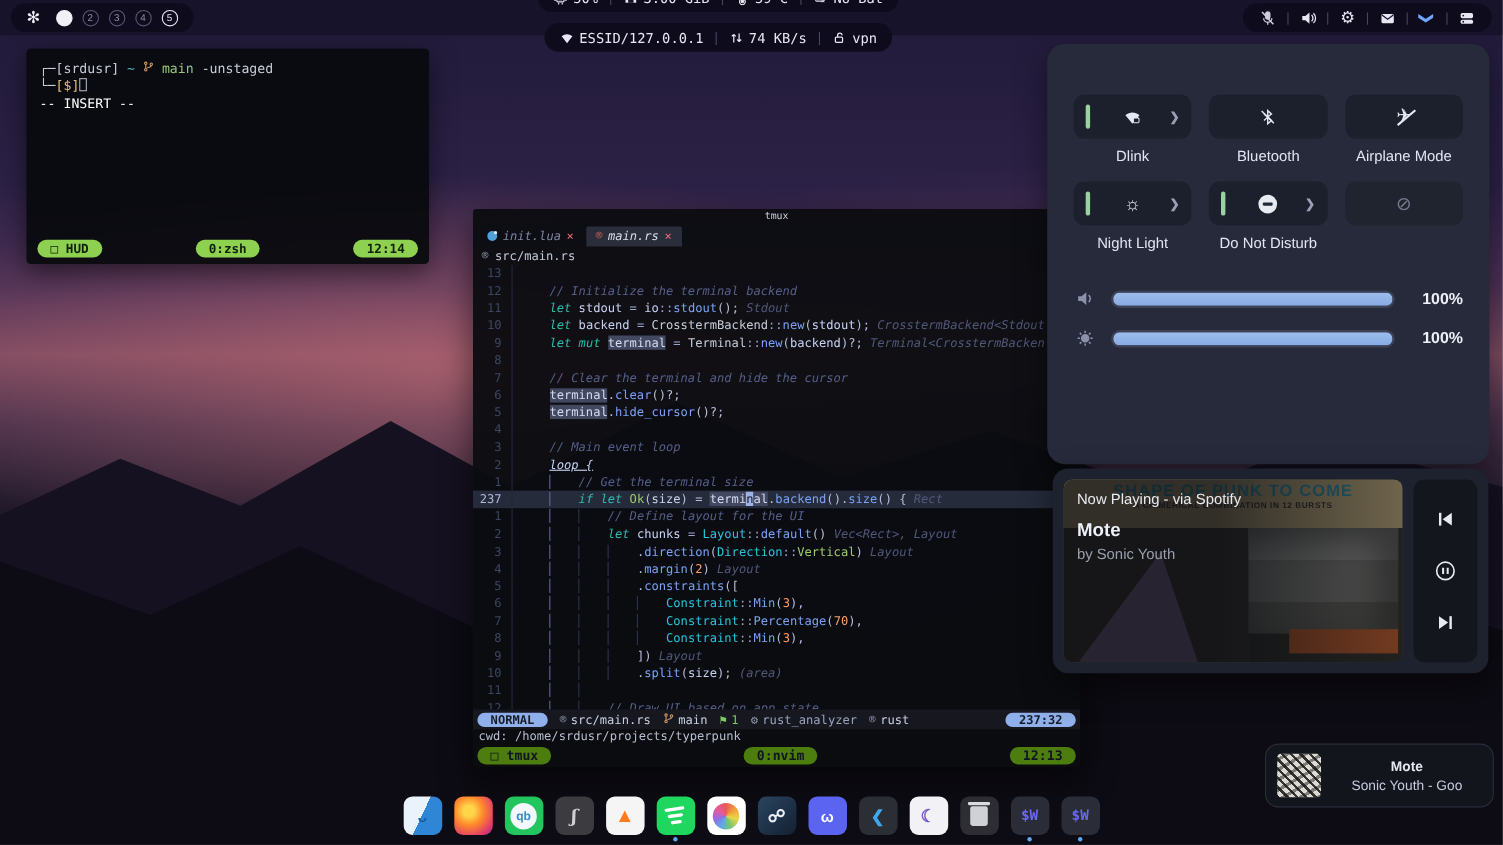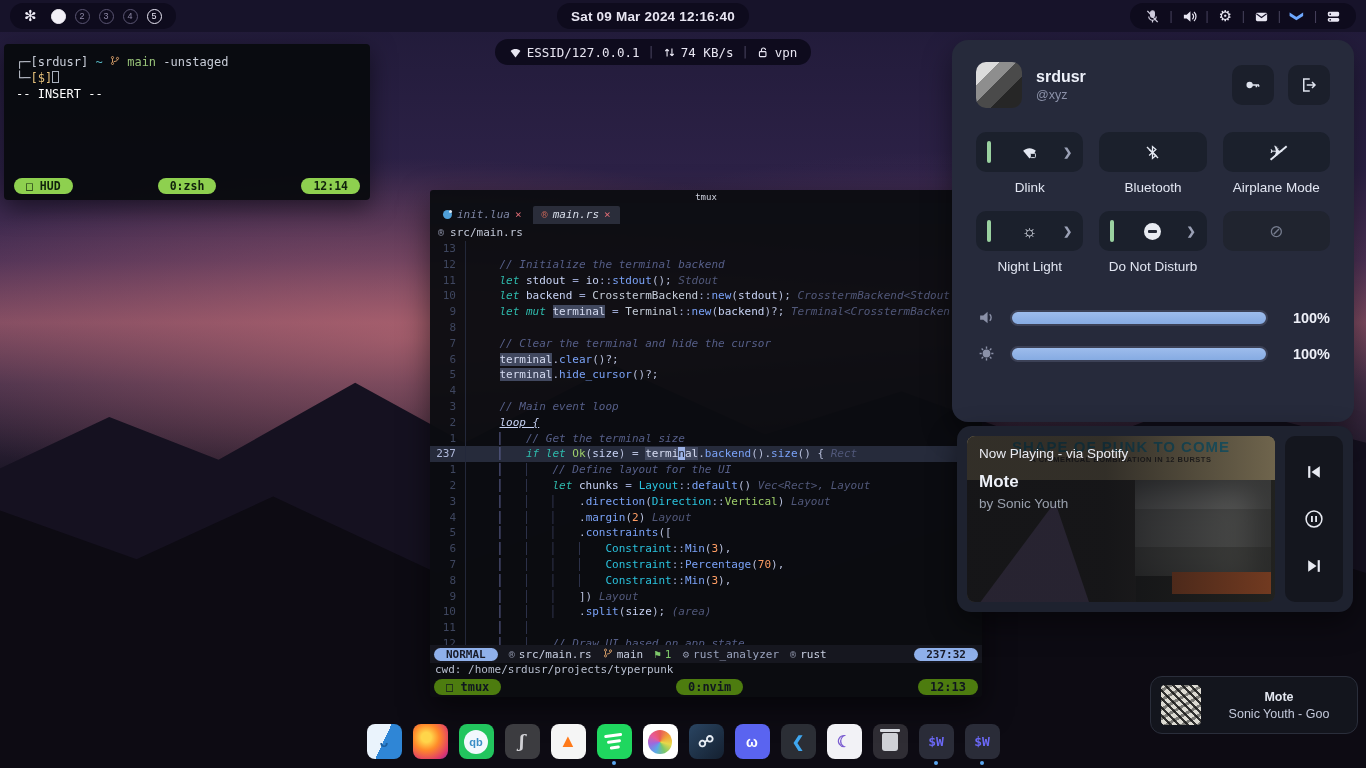--- a/index.html
+++ b/index.html
@@ -33,21 +33,21 @@
   .ws-dot.focused { border-color:#e9e6f4; color:#e9e6f4; }
   .logo-glyph { color:#f0eef8; font-size:15px; margin-right:6px; }
   .clock { font-weight:bold; font-size:13.5px; letter-spacing:.2px; }
   .tray-ic { display:inline-flex; align-items:center; justify-content:center; width:17px; height:17px; }
   .tray-ic svg { width:15px; height:15px; }
   .chev-down { color:#6ea8fe; font-weight:bold; transform:rotate(90deg); display:inline-block; font-size:13px; }
   .stat-item { display:flex; align-items:center; gap:5px; }
   .stat-item svg { width:13px; height:13px; }
 
   
-  .hud-win { position:absolute; left:4px; top:44px; width:366px; height:156px;
+  .hud-win { position:absolute; left:24px; top:44px; width:366px; height:196px;
     background:rgba(8,10,13,.93); border-radius:4px; padding:10px 12px;
     box-shadow:0 8px 24px rgba(0,0,0,.5); }
   .hud-line { font-size:12px; line-height:16px; white-space:pre; color:#abb2bf; }
   .c-cyan { color:#56b6c2; } .c-green { color:#98c379; } .c-orange { color:#d19a66; }
   .c-yellow { color:#e5c07b; } .c-dim { color:#ffffff; } .c-fg { color:#c8cdd8; }
   .hud-cursor { display:inline-block; width:7px; height:12px; border:1px solid #aab1be; vertical-align:-1px; }
   .hud-status { position:absolute; left:10px; right:10px; bottom:6px; display:flex;
     justify-content:space-between; align-items:center; }
   .pill-green { background:#8ed04f; color:#10210c; border-radius:9px; font-size:11.5px;
     padding:1px 12px; font-weight:bold; }
@@ -244,23 +244,20 @@
         </span>
       <span class="bar-sep">|</span>
       <span class="stat-item">
         <svg viewBox="0 0 18 16" fill="none" stroke="#e8e6f2" stroke-width="1.3">
             <rect x="2" y="4.5" width="11" height="7" rx="1.5"></rect>
             <path d="M14.5 7v2.5M10 10.5l2.5 2.5M12.5 10.5L10 13" stroke-width="1.2"></path>
           </svg>
         <span>No Bat</span>
         </span>
     </div>
-    <div class="bar-group">
-      <span class="clock">Sat 09 Mar 2024 12:16:40</span>
-    </div>
     <div class="bar-group mono" style="font-size:12.5px;">
       <span class="stat-item">
         <svg viewBox="0 0 16 16" fill="#e8e6f2">
             <path d="M2 6c3.5-3 8.5-3 12 0l-6 8z"></path>
           </svg>
         <span>ESSID/127.0.0.1</span>
         </span>
       <span class="bar-sep">|</span>
       <span class="stat-item">
         <svg viewBox="0 0 16 16" fill="none" stroke="#e8e6f2" stroke-width="1.4">
@@ -417,40 +414,20 @@
   </div>
   <div class="cmdline">cwd: /home/srdusr/projects/typerpunk</div>
   <div class="tmuxbar">
     <span class="pill-blue mono">□ tmux</span>
     <span class="pill-blue mono">0:nvim</span>
     <span class="pill-blue mono">12:13</span>
   </div>
 </div>
 
 <div class="panel">
-  <div class="user-row">
-    <div class="avatar"></div>
-    <div>
-      <div class="u-name">srdusr</div>
-      <div class="u-handle">@xyz</div>
-    </div>
-    <div class="user-spring"></div>
-    <div class="sq-btn">
-      <svg viewBox="0 0 24 24" fill="none" stroke="#dfe3ee" stroke-width="2">
-          <circle cx="7.5" cy="12" r="3.2" fill="#dfe3ee"></circle>
-          <path d="M10.5 12H20M16.5 12v3M19.5 12v2.2"></path>
-        </svg>
-    </div>
-    <div class="sq-btn">
-      <svg viewBox="0 0 24 24" fill="none" stroke="#dfe3ee" stroke-width="2">
-          <path d="M13 4H5v16h8"></path>
-          <path d="M16 8l4 4-4 4M20 12H9"></path>
-        </svg>
-    </div>
-  </div>
   <div class="toggle-grid" id="toggle-grid">
       <div class="toggle-cell">
         <div class="toggle-btn">
           <span class="tg-bar"></span>
           <span class="tg-icon">
             <svg viewBox="0 0 20 20" width="18" height="18">
               <path d="M2.5 8c4.5-4 10.5-4 15 0l-7.5 9z" fill="#e4e8f2"></path>
               <rect x="11" y="11" width="6" height="5" rx="1" fill="#1b202c" stroke="#e4e8f2" stroke-width="1.1"></rect>
               <path d="M12.5 11V9.8a1.5 1.5 0 013 0V11" fill="none" stroke="#e4e8f2" stroke-width="1.1"></path>
             </svg>

